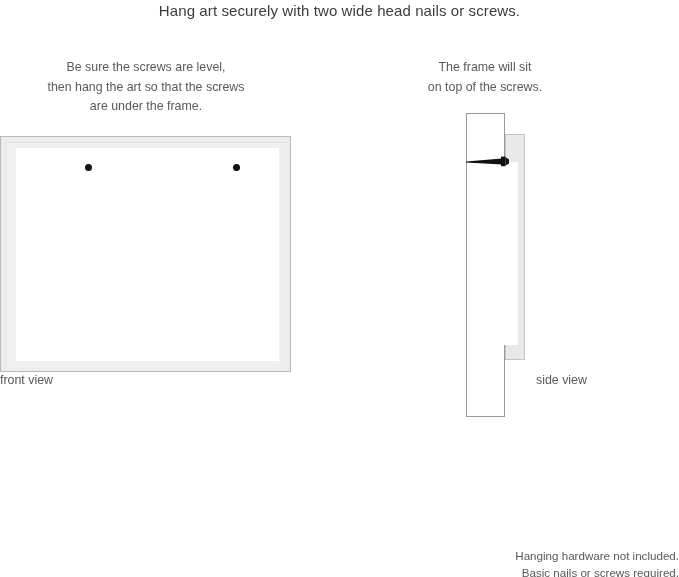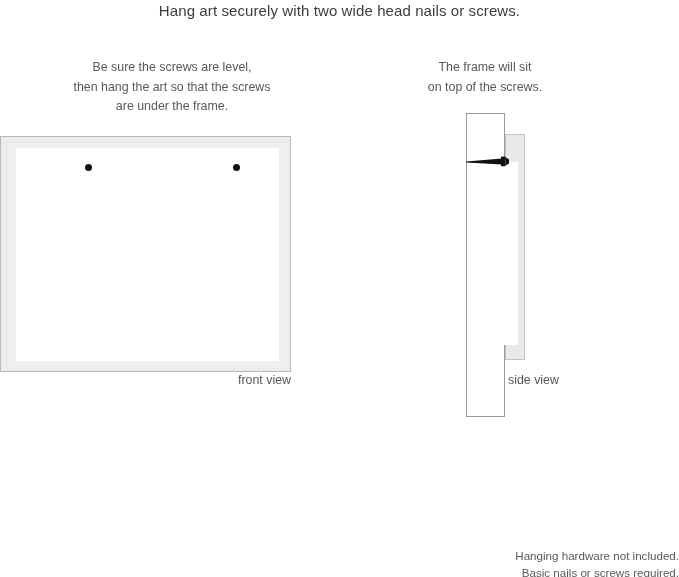--- a/index.html
+++ b/index.html
@@ -44,21 +44,20 @@
     font-weight: 400;
     color: #59595b;
     line-height: 19.5px;
     text-align: center;
     white-space: pre-line;
   }
   .caption-left {
     left: 0px;
     top: 58px;
     width: 292px;
-    padding-left: 26px;
   }
   .caption-right {
     left: 385px;
     top: 58px;
     width: 200px;
     text-align: center;
   }
 
   
   .front-view {
@@ -108,24 +107,23 @@
   .view-label {
     position: absolute;
     font-size: 12.4px;
     color: #59595b;
     white-space: nowrap;
   }
   .label-front {
     left: 0px;
     top: 373px;
     width: 291px;
-    text-align: right;
   }
   .label-side {
-    left: 508px;
+    left: 536px;
     top: 373px;
     text-align: left;
   }
 
   
   .side-view {
     position: absolute;
     left: 460px;
     top: 105px;
     width: 120px;

